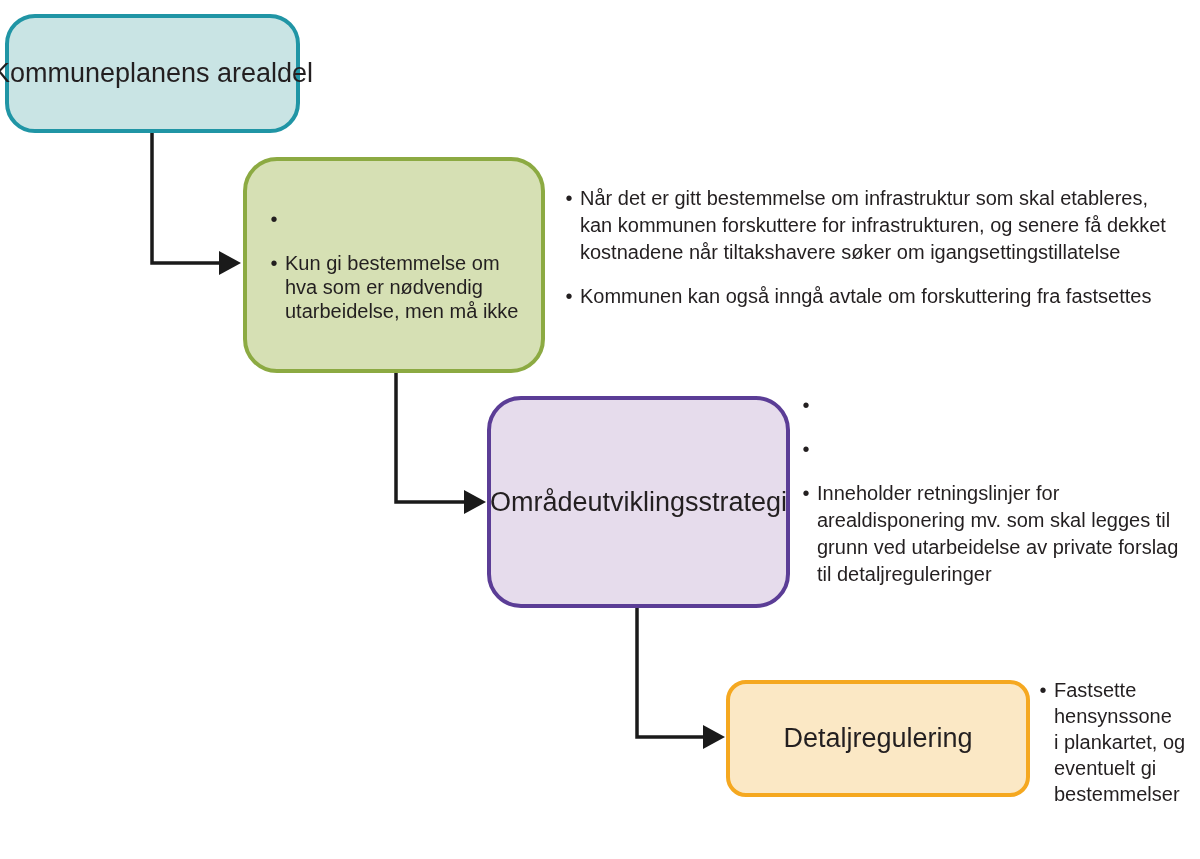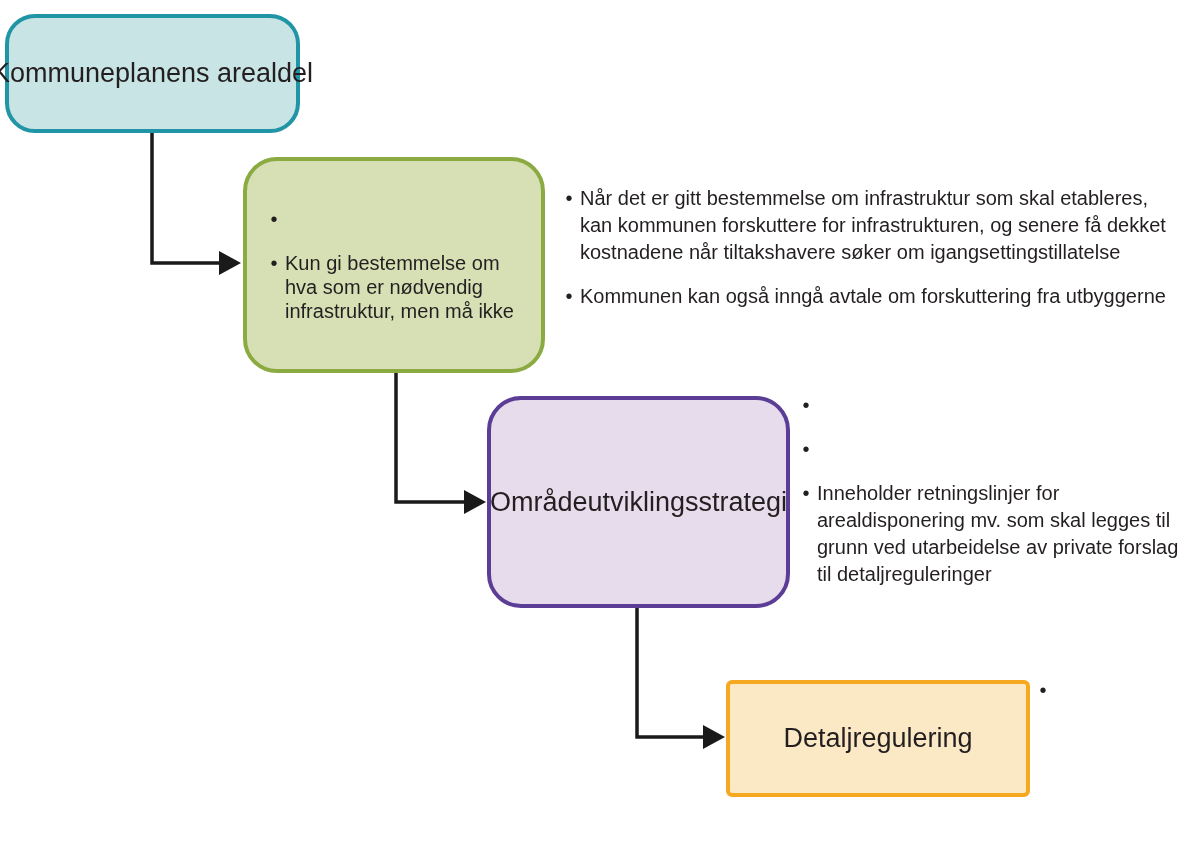--- a/index.html
+++ b/index.html
@@ -45,21 +45,21 @@
     background: #d6e0b4; border-color: #8caa42;
     justify-content: flex-start;
   }
   .node-purple {
     left: 487px; top: 396px; width: 303px; height: 212px;
     border-radius: 34px;
     background: #e6dcec; border-color: #5b3d96;
   }
   .node-orange {
     left: 726px; top: 680px; width: 304px; height: 117px;
-    border-radius: 6px;
+    border-radius: 20px;
     background: #fbe8c5; border-color: #f5a820;
   }
   .bullet-list {
     display: flex;
     flex-direction: column;
     row-gap: 20px;
     padding: 0 8px 0 22px;
   }
   .bullet-item {
     display: flex;
@@ -110,21 +110,21 @@
 
   <div class="node node-green">
     <div class="bullet-list">
       <div class="bullet-item">
         <span class="bullet-marker">•</span>
       </div>
       <div class="bullet-item">
         <span class="bullet-marker">•</span>
         <span class="bullet-text">Kun gi bestemmelse om
 hva som er nødvendig
-infrastruktur, men må ikke</span>
+utarbeidelse, men må ikke</span>
       </div>
     </div>
   </div>
 
   <div class="node node-purple">
     <span class="node-label">Områdeutviklingsstrategi</span>
   </div>
 
   <div class="node node-orange">
     <span class="node-label">Detaljregulering</span>
@@ -132,21 +132,21 @@
 
   <div class="notes notes-green">
     <div class="bullet-item">
       <span class="bullet-marker">•</span>
       <span class="bullet-text">Når det er gitt bestemmelse om infrastruktur som skal etableres,
 kan kommunen forskuttere for infrastrukturen, og senere få dekket
 kostnadene når tiltakshavere søker om igangsettingstillatelse</span>
     </div>
     <div class="bullet-item">
       <span class="bullet-marker">•</span>
-      <span class="bullet-text">Kommunen kan også inngå avtale om forskuttering fra utbyggerne</span>
+      <span class="bullet-text">Kommunen kan også inngå avtale om forskuttering fra fastsettes</span>
     </div>
   </div>
 
   <div class="notes notes-purple">
     <div class="bullet-item">
       <span class="bullet-marker">•</span>
     </div>
     <div class="bullet-item">
       <span class="bullet-marker">•</span>
     </div>
@@ -155,16 +155,21 @@
       <span class="bullet-text">Inneholder retningslinjer for
 arealdisponering mv. som skal legges til
 grunn ved utarbeidelse av private forslag
 til detaljreguleringer</span>
     </div>
   </div>
 
   <div class="notes notes-orange">
     <div class="bullet-item">
       <span class="bullet-marker">•</span>
+      <span class="bullet-text">Fastsette
+hensynssone
+i plankartet, og
+eventuelt gi
+bestemmelser</span>
     </div>
   </div>
 
 </div>
 
 </body></html>

